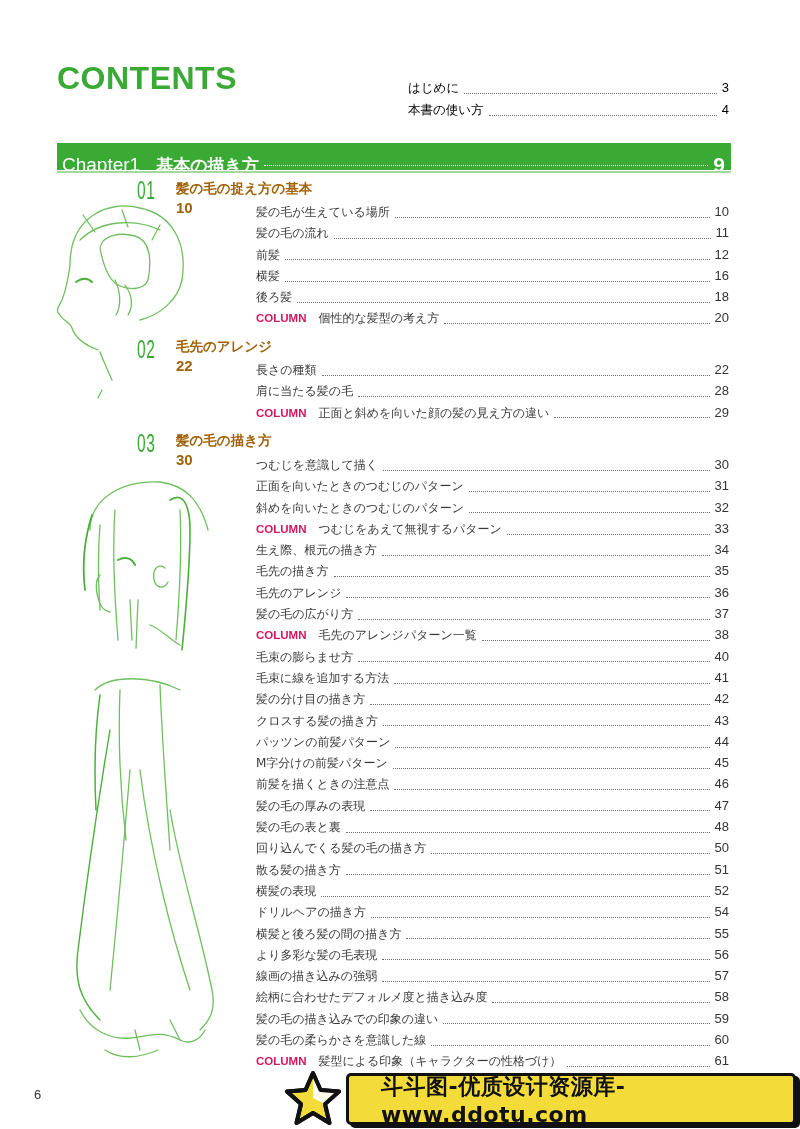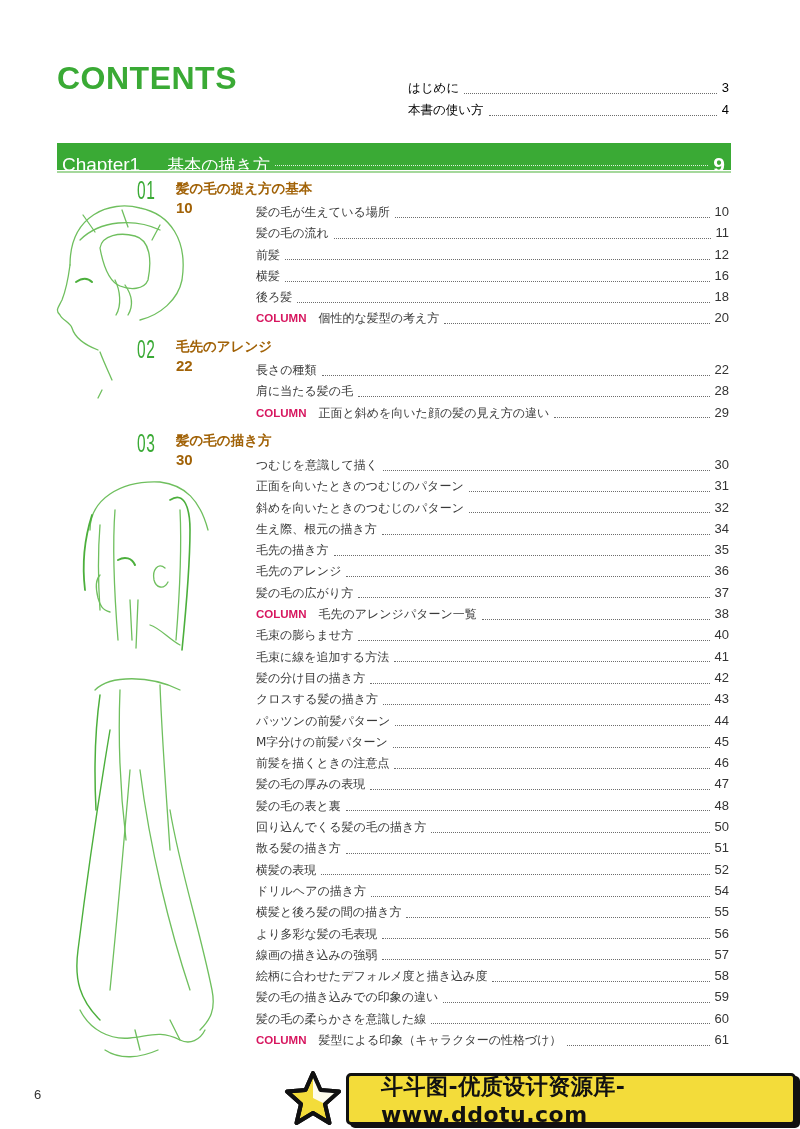--- a/index.html
+++ b/index.html
@@ -24,21 +24,21 @@
 
   .intro .row { font-size: 12.5px; color: #000000; height: 22px; }
   .intro .pg { font-size: 13px; }
 
   .chapter-bar {
     left: 57px; top: 143px; width: 674px; height: 27px; background: #3aaa35;
     color: #fff; box-sizing: border-box; padding: 0 6px 0 5px;
   }
   .chapter-bar .row { height: 44px; align-items: center; justify-content: center; }
   .chapter-bar .cnum { font-family: "Liberation Sans", sans-serif; font-size: 19px; font-weight: 500; }
-  .chapter-bar .ctitle { font-size: 17px; font-weight: normal; margin-left: 27px; }
+  .chapter-bar .ctitle { font-size: 17px; font-weight: bold; margin-left: 16px; }
   .chapter-bar .dots { border-bottom: 1.5px dotted rgba(255,255,255,0.85); top: 0; }
   .chapter-bar .pg { font-size: 21px; font-weight: bold; }
   .chapter-underline { left: 57px; top: 171px; width: 674px; height: 2px; background: #a5d89c; }
 
   .sec-num {
     font-family: "Liberation Sans", sans-serif; color: #3aaa35; font-size: 25px;
     transform: scaleX(0.62); transform-origin: left center; letter-spacing: 1px; line-height: 1;
   }
   .sec-head { left: 176px; width: 553px; }
   .sec-head .row { font-size: 13.5px; font-weight: bold; height: 22px; color: #a16207; flex-direction: column; }
@@ -212,20 +212,25 @@
       <span class="lbl">正面を向いたときのつむじのパターン</span>
       <span class="dots"></span>
       <span class="pg">31</span>
     </div>
   <div class="row">
       <span class="lbl">斜めを向いたときのつむじのパターン</span>
       <span class="dots"></span>
       <span class="pg">32</span>
     </div>
   <div class="row">
+      <span class="lbl"><span class="col-tag">COLUMN</span><span>つむじをあえて無視するパターン</span></span>
+      <span class="dots"></span>
+      <span class="pg">33</span>
+    </div>
+  <div class="row">
       <span class="lbl">生え際、根元の描き方</span>
       <span class="dots"></span>
       <span class="pg">34</span>
     </div>
   <div class="row">
       <span class="lbl">毛先の描き方</span>
       <span class="dots"></span>
       <span class="pg">35</span>
     </div>
   <div class="row">

